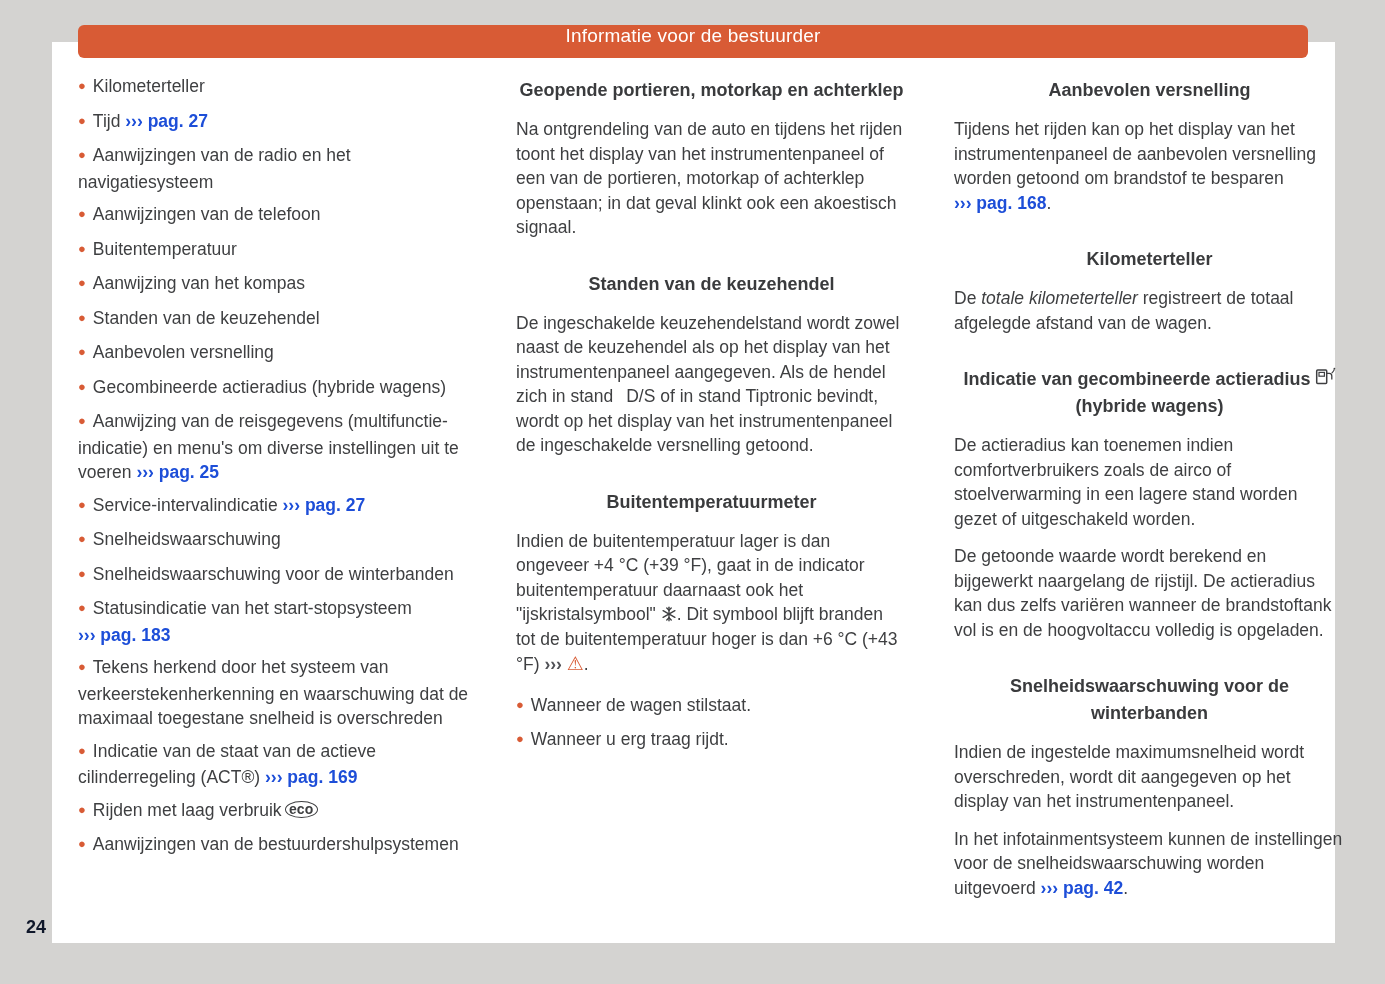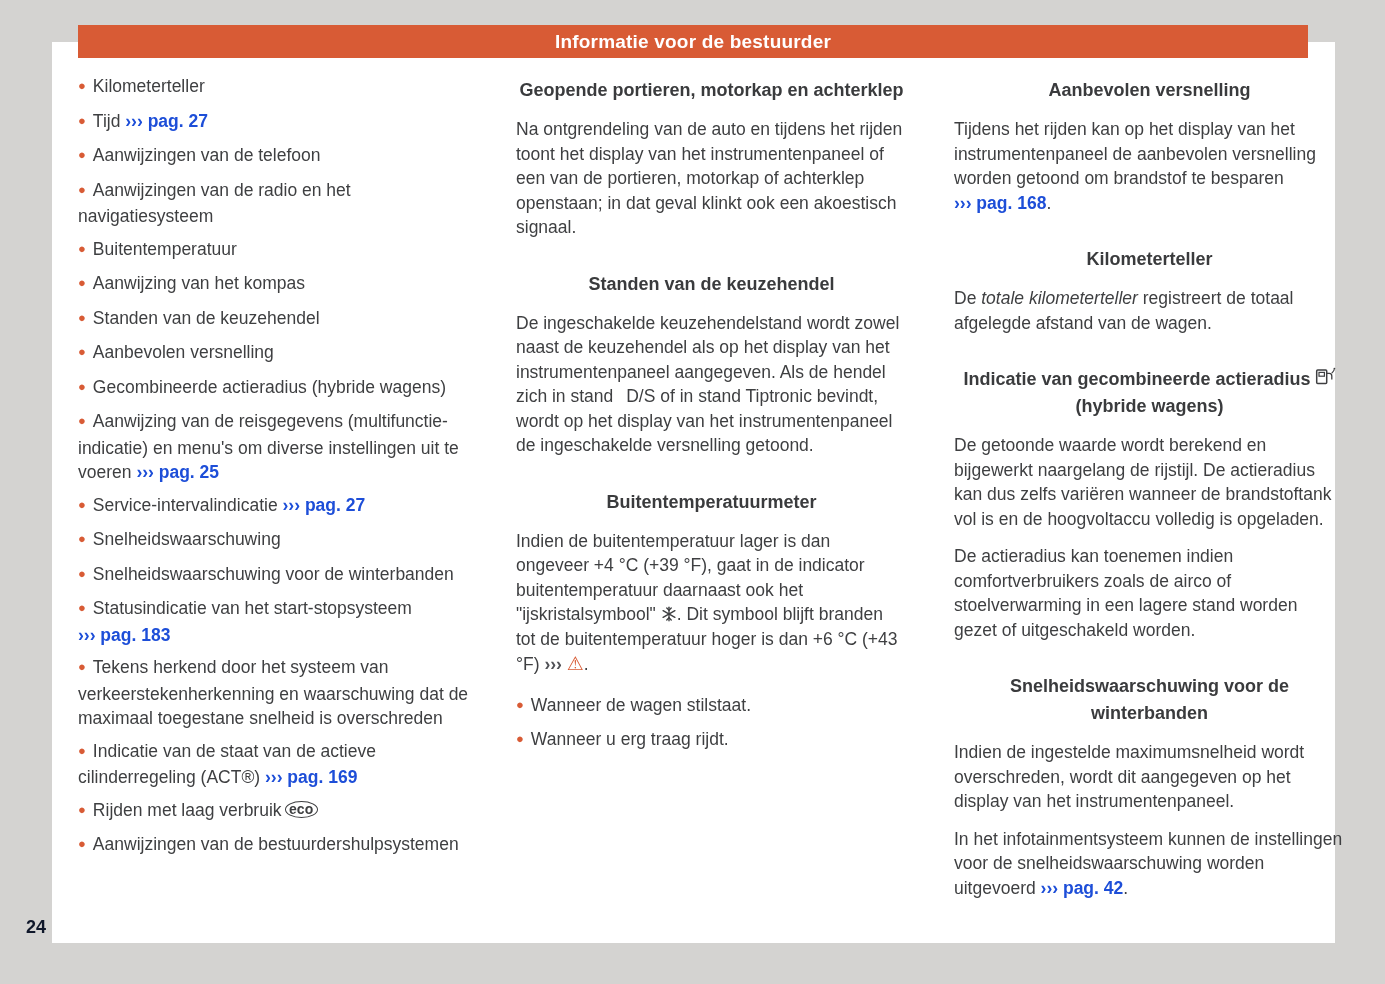--- a/index.html
+++ b/index.html
@@ -12,23 +12,24 @@
   .canvas { position: relative; width: 1385px; height: 984px; background: #d4d3d1; overflow: hidden; }
   .page {
     position: absolute; left: 52px; top: 42px;
     width: 1283px; height: 901px;
     background: #ffffff;
   }
   .header-bar {
     position: absolute; left: 78px; top: 25px;
     width: 1230px; height: 33px;
     background: #d85b35;
-    display: flex; align-items: center; justify-content: center;
-    color: #ffffff; font-weight: 700; font-size: 19px; letter-spacing: 0.2px;
+    display: flex; align-items: flex-start; justify-content: center;
+    color: #ffffff; font-weight: 400; font-size: 19px; letter-spacing: 0.2px;
     z-index: 3;
+    border-radius: 6px;
   }
   .content {
     position: absolute; left: 78px; top: 74px;
     width: 1230px;
     display: flex; gap: 47px;
     color: #3e3f41; font-size: 17.5px; line-height: 24.5px;
     z-index: 2;
   }
   .col { width: 391px; flex: 0 0 391px; }
 
@@ -78,22 +79,22 @@
 
   <div class="header-bar">
     <span>Informatie voor de bestuurder</span>
   </div>
 
   <div class="content">
 
     <div class="col">
       <p class="li"><span class="bullet"></span><span>Kilometerteller</span></p>
       <p class="li"><span class="bullet"></span><span>Tijd </span><span class="ref">››› pag. 27</span></p>
+      <p class="li"><span class="bullet"></span><span>Aanwijzingen van de radio en het navigatiesysteem</span></p>
       <p class="li"><span class="bullet"></span><span>Aanwijzingen van de telefoon</span></p>
-      <p class="li"><span class="bullet"></span><span>Aanwijzingen van de radio en het navigatiesysteem</span></p>
       <p class="li"><span class="bullet"></span><span>Buitentemperatuur</span></p>
       <p class="li"><span class="bullet"></span><span>Aanwijzing van het kompas</span></p>
       <p class="li"><span class="bullet"></span><span>Standen van de keuzehendel</span></p>
       <p class="li"><span class="bullet"></span><span>Aanbevolen versnelling</span></p>
       <p class="li"><span class="bullet"></span><span>Gecombineerde actieradius (hybride wagens)</span></p>
       <p class="li"><span class="bullet"></span><span>Aanwijzing van de reisgegevens (multifunctie-indicatie) en menu's om diverse instellingen uit te voeren </span><span class="ref">››› pag. 25</span></p>
       <p class="li"><span class="bullet"></span><span>Service-intervalindicatie </span><span class="ref">››› pag. 27</span></p>
       <p class="li"><span class="bullet"></span><span>Snelheidswaarschuwing</span></p>
       <p class="li"><span class="bullet"></span><span>Snelheidswaarschuwing voor de winterbanden</span></p>
       <p class="li"><span class="bullet"></span><span>Statusindicatie van het start-stopsysteem </span><span class="ref">››› pag. 183</span></p>
@@ -137,22 +138,22 @@
 
       <h3><span>Indicatie van gecombineerde actieradius</span><svg class="fuel-svg" width="21" height="19" viewBox="0 0 21 19">
             <g fill="none" stroke="#3e3f41">
               <rect x="1.7" y="3" width="10" height="13.6" rx="1" stroke-width="1.5"></rect>
               <rect x="4" y="5.4" width="5.4" height="3.8" stroke-width="1.2"></rect>
               <path d="M11.7 6.4 h2.6 c1.6 0 2.5 1 2.5 2.6 v3.4" stroke-width="1.3"></path>
               <path d="M16.8 6 c1.2-1.4 2.4-2 2.4-3.8" stroke-width="1.2"></path>
               <circle cx="19.4" cy="1.6" r="0.9" fill="#3e3f41" stroke="none"></circle>
             </g>
           </svg> <span>(hybride wagens)</span></h3>
+      <p class="body">De actieradius kan toenemen indien comfortverbruikers zoals de airco of stoelverwarming in een lagere stand worden gezet of uitgeschakeld worden.</p>
       <p class="body">De getoonde waarde wordt berekend en bijgewerkt naargelang de rijstijl. De actieradius kan dus zelfs variëren wanneer de brandstoftank vol is en de hoogvoltaccu volledig is opgeladen.</p>
-      <p class="body">De actieradius kan toenemen indien comfortverbruikers zoals de airco of stoelverwarming in een lagere stand worden gezet of uitgeschakeld worden.</p>
 
       <h3>Snelheidswaarschuwing voor de winterbanden</h3>
       <p class="body">Indien de ingestelde maximumsnelheid wordt overschreden, wordt dit aangegeven op het display van het instrumentenpaneel.</p>
       <p class="body"><span>In het infotainmentsysteem kunnen de instellingen voor de snelheidswaarschuwing worden uitgevoerd </span><span class="ref">››› pag. 42</span><span>.</span></p>
     </div>
 
   </div>
 
   <div class="page-number">24</div>
 </div>

